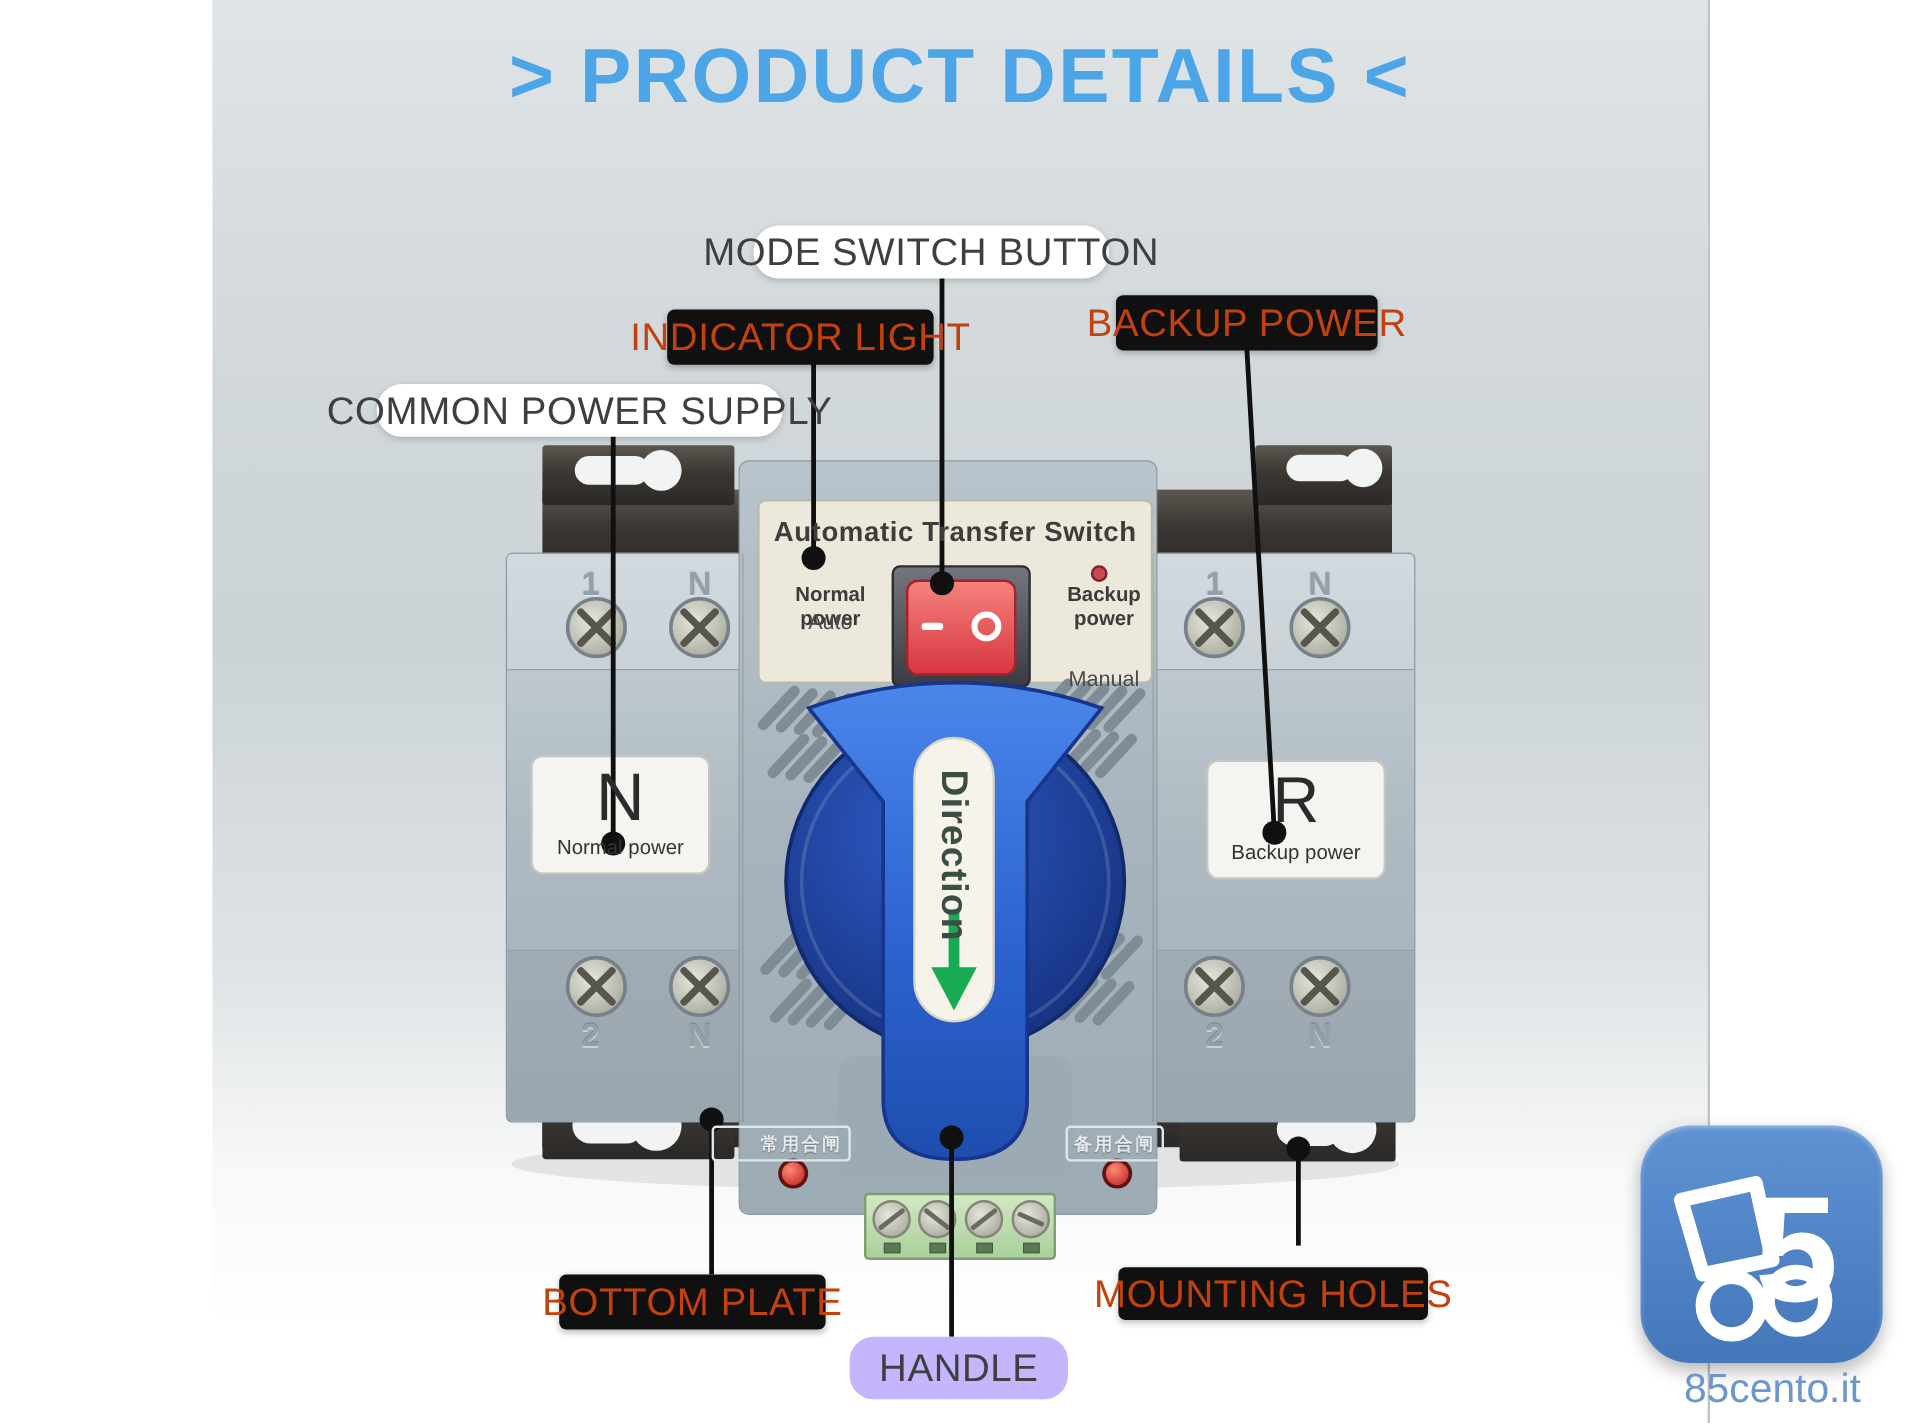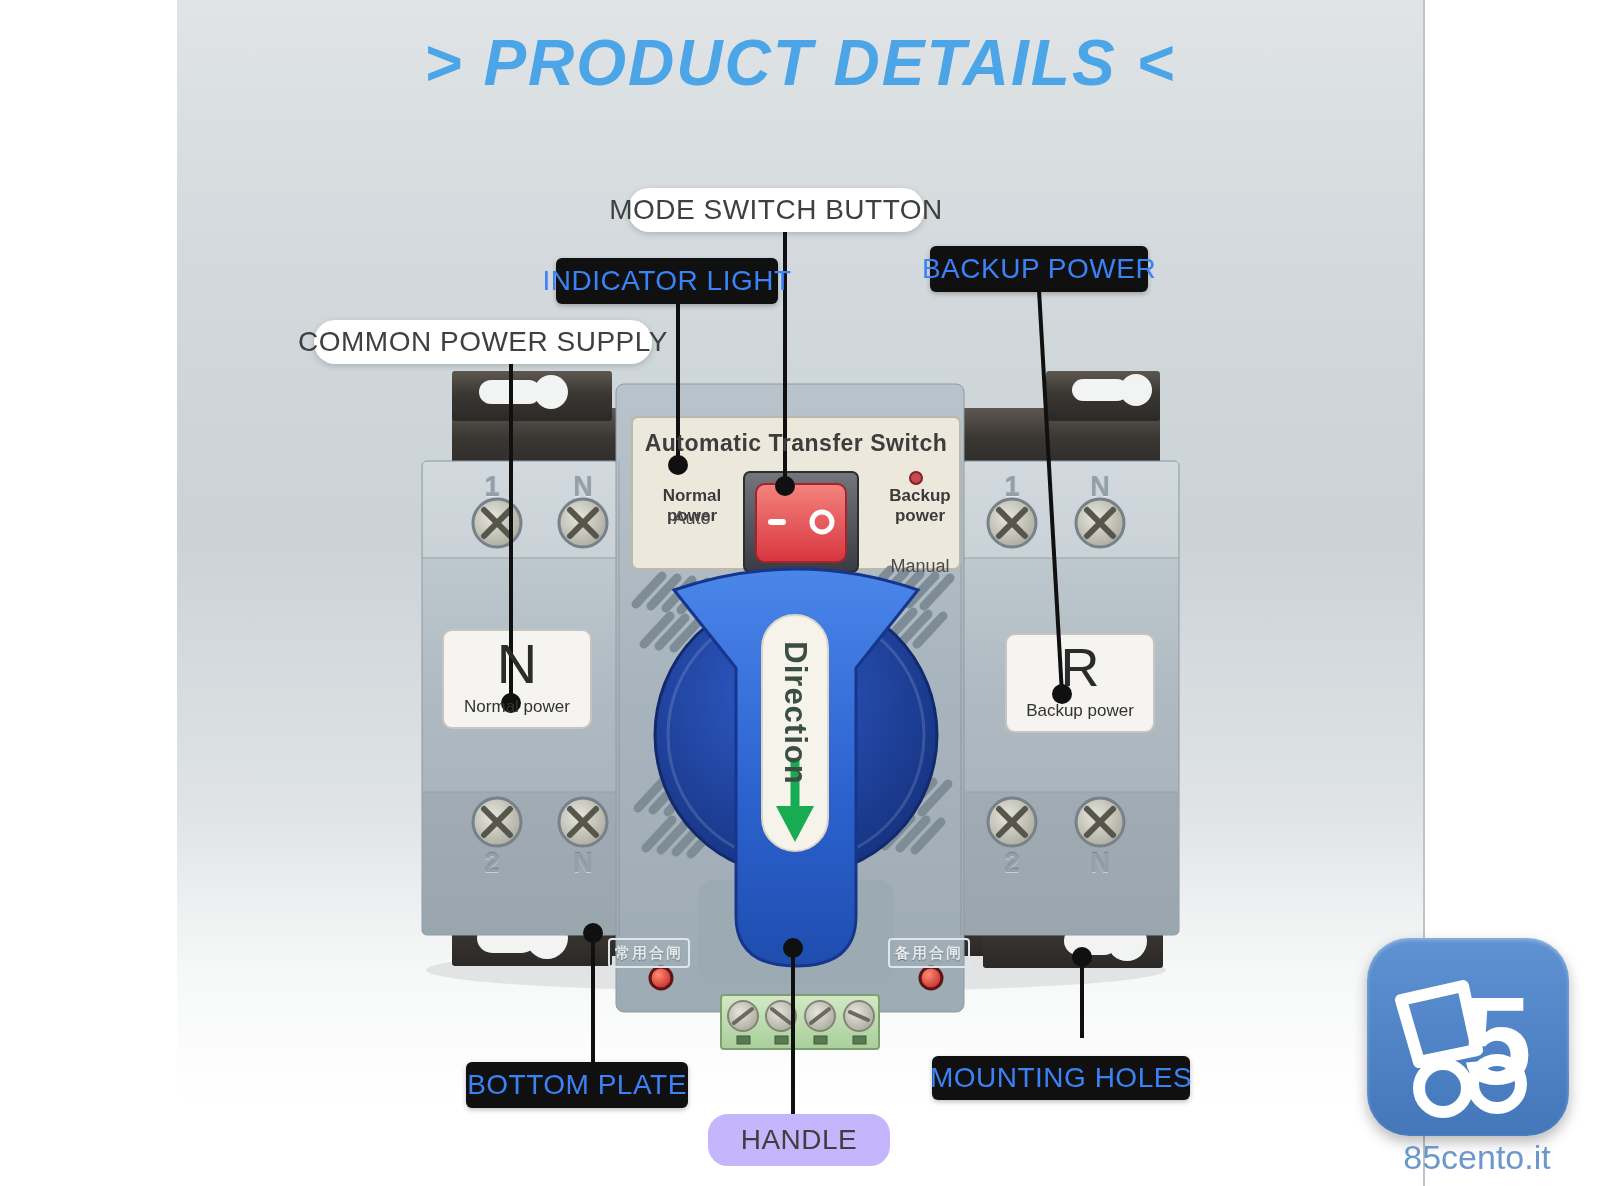--- a/index.html
+++ b/index.html
@@ -2,26 +2,26 @@
 <html><head>
 <meta charset="utf-8">
 <style>
   html,body{margin:0;padding:0;background:#fff;}
   .stage{position:relative;width:1600px;height:1186px;background:#ffffff;overflow:hidden;
          font-family:"Liberation Sans",sans-serif;}
   .content-bg{position:absolute;left:177px;top:0;width:1246px;height:1186px;
     background:linear-gradient(180deg,#e0e4e7 0%,#d3d9dc 22%,#cbd3d7 45%,#dfe3e5 68%,#f7f8f8 82%,#ffffff 93%);
     border-right:2px solid #bfc3c5;}
   .page-title{position:absolute;left:177px;top:26px;width:1246px;text-align:center;
-    font-size:64px;font-weight:bold;letter-spacing:2px;color:#4BA5E7;z-index:2;font-style:italic;}
+    font-size:64px;font-weight:bold;letter-spacing:2px;color:#4BA5E7;z-index:2;}
   svg.scene{position:absolute;left:0;top:0;z-index:1;}
   .olay{position:absolute;z-index:2;}
   .pill{position:absolute;z-index:3;display:flex;align-items:center;justify-content:center;
-        font-size:28px;letter-spacing:0.5px;white-space:nowrap;}
-  .pill-black{background:#101010;color:#3b82f6;border-radius:6px;box-shadow:0 2px 5px rgba(0,0,0,.25);}
+        font-size:32px;letter-spacing:0.5px;white-space:nowrap;}
+  .pill-black{background:#101010;color:#c2410c;border-radius:6px;box-shadow:0 2px 5px rgba(0,0,0,.25);}
   .pill-white{background:#ffffff;color:#3f3f3f;border-radius:21px;box-shadow:0 2px 6px rgba(0,0,0,.18);}
   .pill-outline{background:#c4b5fd;color:#3f3f3f;border:3px solid #c4b5fd;border-radius:20px;}
   .panel-title{font-weight:bold;color:#3d3d3d;font-size:23px;text-align:center;letter-spacing:0.5px;}
   .panel-small{font-size:17px;font-weight:bold;color:#3b3b3b;text-align:center;}
   .panel-big{font-size:18px;color:#4a4a4a;text-align:center;}
   .plate-letter{font-size:56px;color:#2b2b2b;text-align:center;line-height:1;}
   .plate-cap{font-size:17px;color:#333;text-align:center;}
   .emboss{width:44px;text-align:center;font-size:27px;font-weight:bold;color:#93a0a9;
     text-shadow:0 1px 0 rgba(255,255,255,.45),0 -1px 1px rgba(60,70,80,.4);}
   .seal{display:flex;align-items:center;justify-content:center;font-size:15px;font-weight:bold;
@@ -262,21 +262,21 @@
   <div class="olay emboss" style="left:470px;top:472px;">1</div>
   <div class="olay emboss" style="left:561px;top:472px;">N</div>
   <div class="olay emboss" style="left:990px;top:472px;">1</div>
   <div class="olay emboss" style="left:1078px;top:472px;">N</div>
   <div class="olay emboss" style="left:470px;top:848px;">2</div>
   <div class="olay emboss" style="left:561px;top:848px;">N</div>
   <div class="olay emboss" style="left:990px;top:848px;">2</div>
   <div class="olay emboss" style="left:1078px;top:848px;">N</div>
 
   <div class="olay direction" style="left:695px;top:695px;width:200px;height:36px;">Direction</div>
-  <div class="olay seal" style="left:608px;top:938px;width:78px;height:26px;">常用合闸</div>
+  <div class="olay seal" style="left:593px;top:938px;width:78px;height:26px;padding-left:34px;">常用合闸</div>
   <div class="olay seal" style="left:888px;top:938px;width:78px;height:26px;">备用合闸</div>
 
   <div class="pill pill-white" style="left:314px;top:320px;width:338px;height:44px;">COMMON POWER SUPPLY</div>
   <div class="pill pill-black" style="left:556px;top:258px;width:222px;height:46px;">INDICATOR LIGHT</div>
   <div class="pill pill-white" style="left:628px;top:188px;width:296px;height:44px;">MODE SWITCH BUTTON</div>
   <div class="pill pill-black" style="left:930px;top:246px;width:218px;height:46px;">BACKUP POWER</div>
   <div class="pill pill-black" style="left:466px;top:1062px;width:222px;height:46px;">BOTTOM PLATE</div>
   <div class="pill pill-black" style="left:932px;top:1038px;width:258px;height:44px;margin-top:18px;">MOUNTING HOLES</div>
   <div class="pill pill-outline" style="left:708px;top:1114px;width:176px;height:46px;">HANDLE</div>
 

